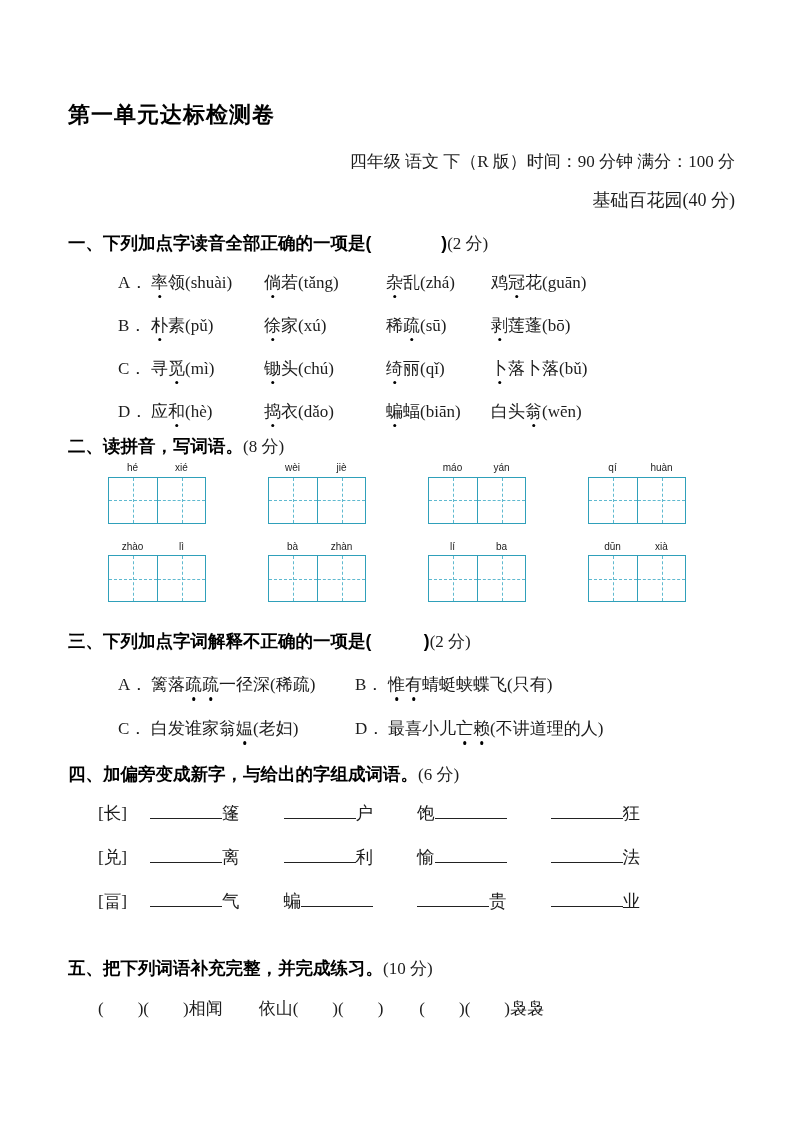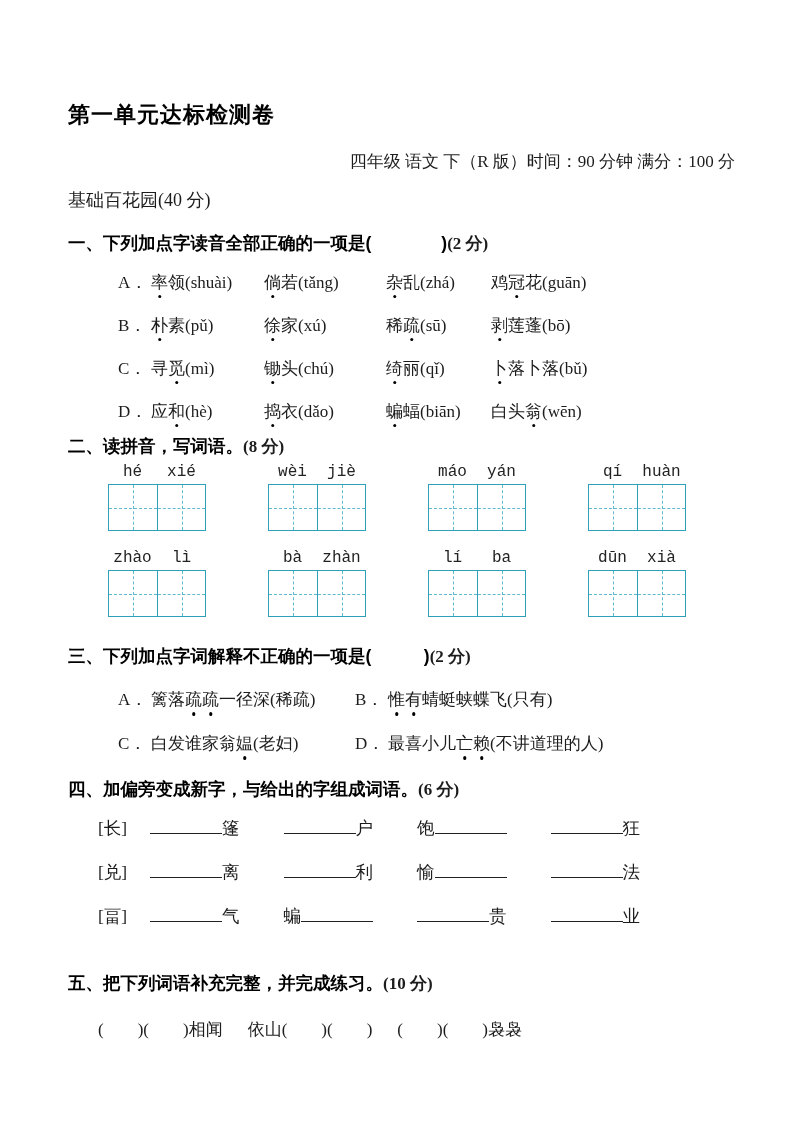--- a/index.html
+++ b/index.html
@@ -16,26 +16,26 @@
     font-size:17px;line-height:1.25;
   }
   .page{width:100%;height:100%;padding:101px 58px 0 68px}
 
   .title{
     margin:0;text-align:left;
     font-family:"Liberation Sans","DejaVu Sans",sans-serif;
     font-weight:700;font-size:22px;letter-spacing:1px;color:#000;
   }
   .meta{display:flex;justify-content:flex-end;margin-top:22px;padding-left:42px}
-  .banner{text-align:left;margin-top:17px;font-size:18px}
+  .banner{text-align:right;margin-top:17px;font-size:18px}
 
   .stem{margin:0;font-family:"Liberation Sans","DejaVu Sans",sans-serif;
         font-weight:700;font-size:17.5px;color:#000}
   .stem .stem-score{font-family:"Liberation Serif","DejaVu Serif",serif;
-        font-weight:700;color:var(--ink);font-size:17px}
+        font-weight:400;color:var(--ink);font-size:17px}
 
   
   .q1 .stem{margin-top:22px}
   .q1-options{margin-top:6px}
   .q1-row{display:flex;align-items:center;height:43px;padding-left:50px}
   .q1-letter{width:33px;flex:0 0 auto}
   .q1-word{flex:0 0 auto}
   .q1-word:nth-of-type(2){width:113px}
   .q1-word:nth-of-type(3){width:122px}
   .q1-word:nth-of-type(4){width:105px}
@@ -49,22 +49,22 @@
     background:#000;transform:translateX(-50%);
   }
 
   
   .q2 .stem{margin-top:3px}
   .grid-row{display:flex;padding-left:40px;margin-top:4px}
   .grid-row.second{margin-top:17px}
   .grid-group{margin-right:62px}
   .grid-group:last-child{margin-right:0}
   .pinyin{display:flex;margin-bottom:2px;
-    font-family:Liberation Mono, monospace;
-    font-size:16px;color:#222}
+    font-family:Liberation Sans, sans-serif;
+    font-size:10px;color:#222}
   .pinyin span{flex:1 1 50%;text-align:center}
   .tianzi{display:flex;border:1px solid var(--grid-line)}
   .tz-cell{width:48px;height:45px;position:relative}
   .tz-cell + .tz-cell{border-left:1px solid var(--grid-line)}
   .tz-cell::before{
     content:"";position:absolute;top:0;bottom:0;left:50%;
     border-left:1px dashed var(--grid-dash);
   }
   .tz-cell::after{
     content:"";position:absolute;left:0;right:0;top:50%;
@@ -81,21 +81,21 @@
 
   
   .q4 .stem{margin-top:13px}
   .q4-row{display:flex;align-items:baseline;padding-left:30px;margin-top:17px;height:27px;font-size:17.5px}
   .q4-bracket{width:32px;margin-right:20px;flex:0 0 auto}
   .q4-item{margin-right:44px;white-space:nowrap}
   .blank{display:inline-block;width:72px;height:3px;border-bottom:1px solid #222}
 
   
   .q5 .stem{margin-top:40px}
-  .q5-row{display:flex;padding-left:30px;margin-top:24px;gap:25px;white-space:pre}
+  .q5-row{display:flex;padding-left:30px;margin-top:18px;gap:36px;white-space:pre}
 </style>
 </head>
 <body>
 
 <div class="page">
 
   <h1 class="title">第一单元达标检测卷</h1>
 
   <div class="meta">
     <span>四年级 语文 下（R 版）</span>

